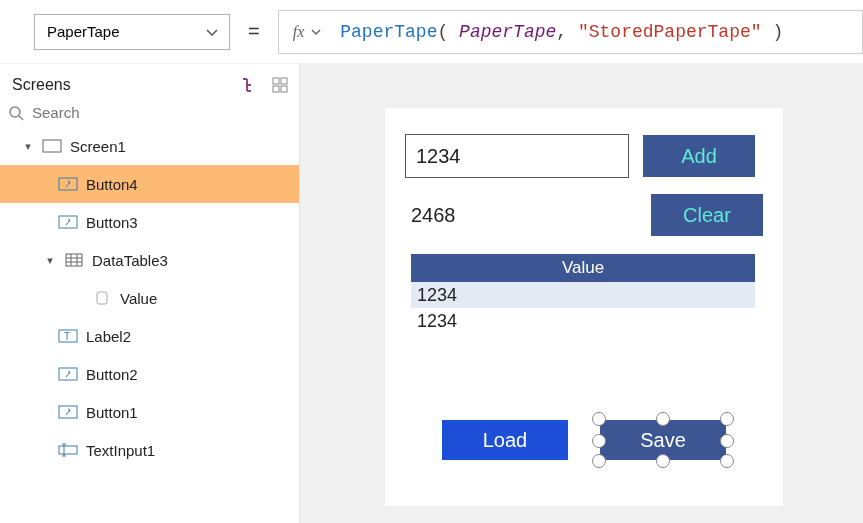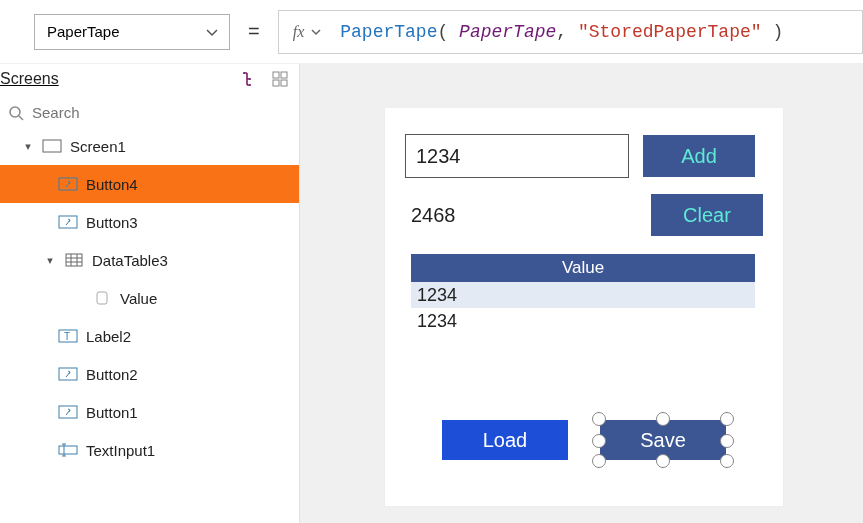--- a/index.html
+++ b/index.html
@@ -26,39 +26,39 @@
   .tok-id   { color: #701a75; font-style: italic; }
   .tok-str  { color: #c0392b; }
   .tok-punc { color: #444; }
 
   .workspace { display: flex; height: 460px; }
   .side {
     width: 300px; border-right: 1px solid #e0e0e0; border-top: 1px solid #f0f0f0;
     background: #fff;
   }
   .side-head {
-    display: flex; align-items: flex-start; justify-content: space-between;
-    padding: 6px 10px 6px 0; height: 36px; text-decoration: underline;
+    display: flex; align-items: flex-end; justify-content: space-between;
+    padding: 6px 10px 6px 12px; height: 36px;
   }
   .side-title { font-size: 16px; color: #222; }
   .side-icons { display: flex; gap: 12px; color: #7b1f6a; }
   .search-row {
     display: flex; align-items: center; gap: 8px; padding: 4px 8px 6px 8px;
     color: #888; font-size: 15px; border-bottom: 0;
   }
   .search-input {
     border: none; outline: none; width: 100%; font-size: 15px; color: #555; background: transparent;
   }
 
   .tree { font-size: 15px; color: #222; }
   .tree-row {
     display: flex; align-items: center; height: 38px; padding: 0 10px 0 8px;
     cursor: default; gap: 8px;
   }
-  .tree-row.selected { background: #f97316; }
+  .tree-row.selected { background: #fdba74; }
   .indent1 { padding-left: 22px; }
   .indent2 { padding-left: 58px; }
   .indent3 { padding-left: 92px; }
   .exp { width: 12px; color: #555; font-size: 11px; display: inline-flex; justify-content:center;}
   .ticon { width: 20px; height: 16px; display: inline-flex; align-items: center; justify-content: center; }
 
   .canvas-wrap {
     flex: 1; background: #f0f0f0; padding: 44px 0 0 84px;
   }
   .app-canvas {

